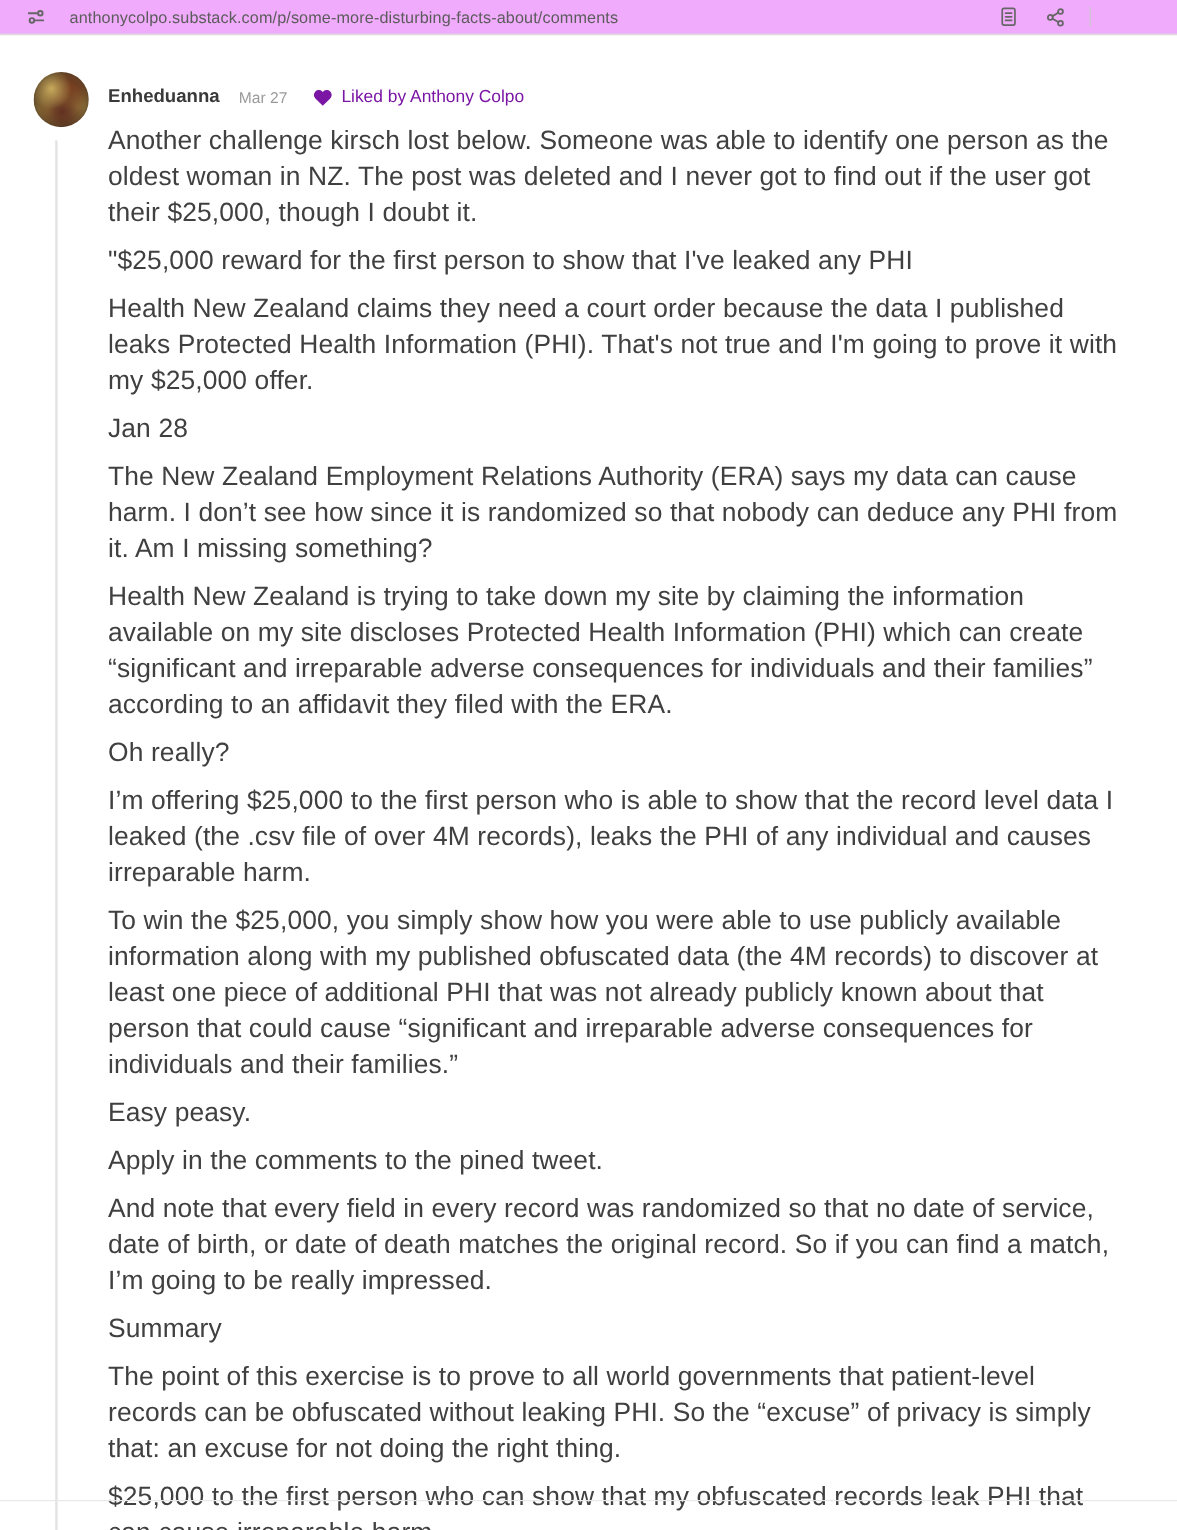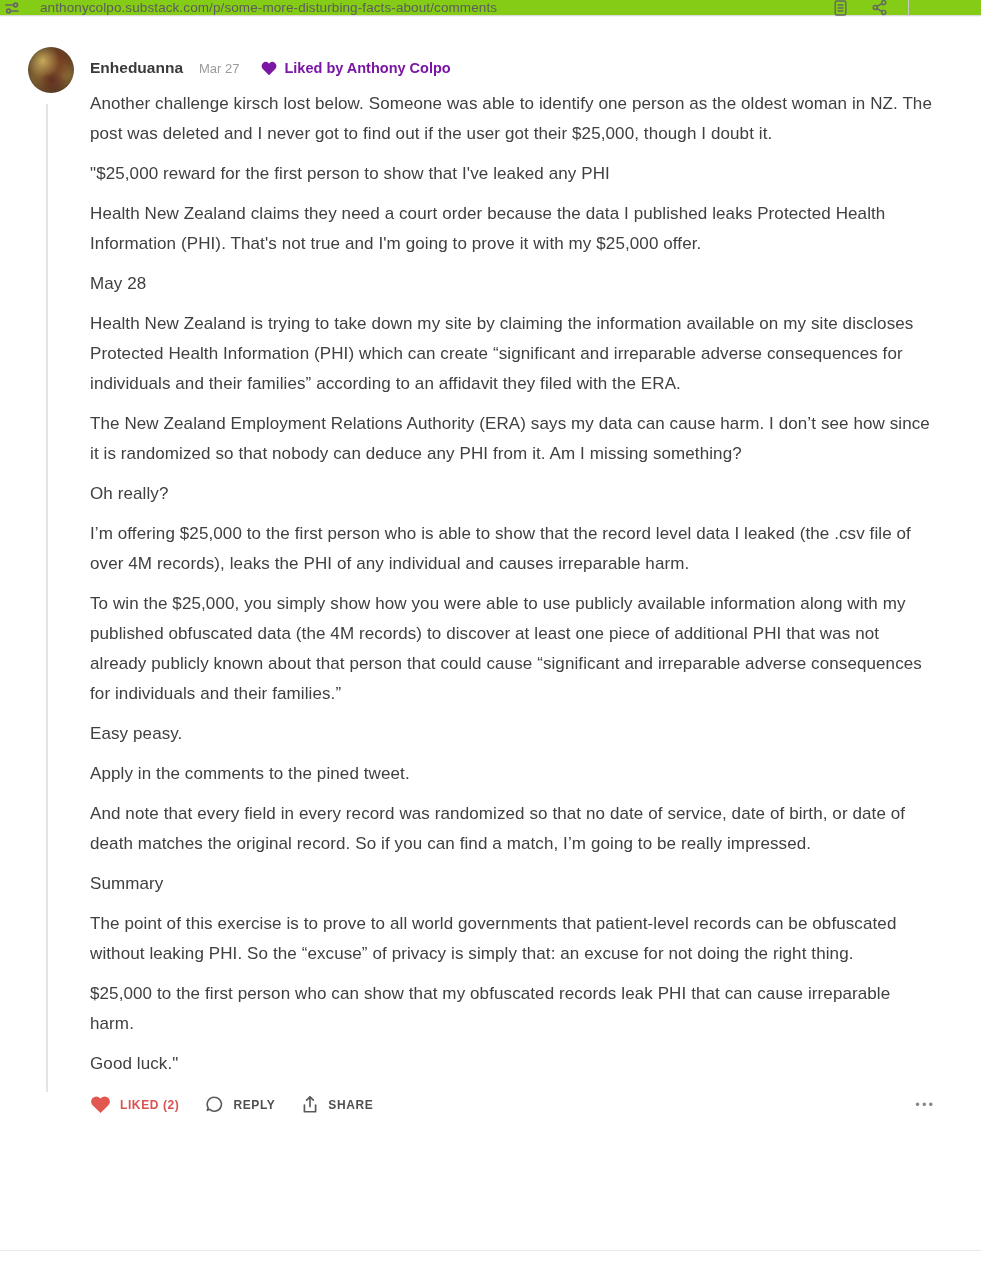--- a/index.html
+++ b/index.html
@@ -13,26 +13,26 @@
   }
   *{margin:0;padding:0;box-sizing:border-box;}
   html,body{background:#ffffff;}
   body{
     width:981px;height:1275px;overflow:hidden;
     font-family:"Liberation Sans",sans-serif;
     position:relative;
   }
   
   .browser-bar{
-    height:16px;width:100%;
-    background:#84cc16;
+    height:29px;width:100%;
+    background:#f0abfc;
     border-bottom:1px solid #dcdcdc;
     box-shadow:0 1px 0 rgba(0,0,0,0.04);
     display:flex;align-items:center;
-    padding:0 20px 0 4px;
+    padding:0 20px 0 22px;
   }
   .browser-bar .bar-icon{flex:0 0 auto;display:flex;align-items:center;justify-content:center;}
   .url-text{
     margin-left:20px;
     font-size:13.5px;color:#5c5c5c;letter-spacing:0.1px;
     white-space:nowrap;overflow:hidden;text-overflow:ellipsis;
     flex:1 1 auto;
   }
   .bar-right{display:flex;align-items:center;gap:22px;margin-right:52px;}
   .bar-divider{width:1px;height:16px;background:#c9c9c9;margin-left:-2px;}
@@ -51,24 +51,24 @@
     box-shadow:inset 0 0 4px rgba(0,0,0,.35);
   }
   .thread-line{
     position:absolute;left:46px;top:88px;bottom:22px;
     width:2px;background:var(--thread-line);
   }
   .comment-header{display:flex;align-items:center;height:24px;margin-top:10px;}
   .author-name{font-size:15.5px;font-weight:700;color:#3a3a3a;}
   .comment-date{font-size:13px;color:var(--muted);margin-left:16px;}
   .liked-badge{display:flex;align-items:center;margin-left:22px;gap:7px;}
-  .liked-badge .badge-text{font-size:14.5px;font-weight:700;color:var(--liked-by-purple);}
+  .liked-badge .badge-text{font-size:14.5px;font-weight:400;color:var(--liked-by-purple);}
   .comment-text{margin-top:9px;max-width:848px;}
   .comment-text p{
-    font-size:17px;line-height:30px;color:var(--text);
+    font-size:22px;line-height:30px;color:var(--text);
     margin:10px 0;letter-spacing:0.1px;
   }
   .comment-text p:first-child{margin-top:0;}
   
   .comment-actions{
     display:flex;align-items:center;margin-top:16px;max-width:848px;
   }
   .action-btn{
     display:flex;align-items:center;gap:9px;
     background:none;border:none;cursor:pointer;
@@ -137,23 +137,23 @@
         </svg>
       </span>
       <span class="badge-text">Liked by Anthony Colpo</span>
     </span>
   </div>
 
   <div class="comment-text">
     <p>Another challenge kirsch lost below. Someone was able to identify one person as the oldest woman in NZ. The post was deleted and I never got to find out if the user got their $25,000, though I doubt it.</p>
     <p>"$25,000 reward for the first person to show that I've leaked any PHI</p>
     <p>Health New Zealand claims they need a court order because the data I published leaks Protected Health Information (PHI). That's not true and I'm going to prove it with my $25,000 offer.</p>
-    <p>May 28</p>
+    <p>Jan 28</p>
+    <p>The New Zealand Employment Relations Authority (ERA) says my data can cause harm. I don’t see how since it is randomized so that nobody can deduce any PHI from it. Am I missing something?</p>
     <p>Health New Zealand is trying to take down my site by claiming the information available on my site discloses Protected Health Information (PHI) which can create “significant and irreparable adverse consequences for individuals and their families” according to an affidavit they filed with the ERA.</p>
-    <p>The New Zealand Employment Relations Authority (ERA) says my data can cause harm. I don’t see how since it is randomized so that nobody can deduce any PHI from it. Am I missing something?</p>
     <p>Oh really?</p>
     <p>I’m offering $25,000 to the first person who is able to show that the record level data I leaked (the .csv file of over 4M records), leaks the PHI of any individual and causes irreparable harm.</p>
     <p>To win the $25,000, you simply show how you were able to use publicly available information along with my published obfuscated data (the 4M records) to discover at least one piece of additional PHI that was not already publicly known about that person that could cause “significant and irreparable adverse consequences for individuals and their families.”</p>
     <p>Easy peasy.</p>
     <p>Apply in the comments to the pined tweet.</p>
     <p>And note that every field in every record was randomized so that no date of service, date of birth, or date of death matches the original record. So if you can find a match, I’m going to be really impressed.</p>
     <p>Summary</p>
     <p>The point of this exercise is to prove to all world governments that patient-level records can be obfuscated without leaking PHI. So the “excuse” of privacy is simply that: an excuse for not doing the right thing.</p>
     <p>$25,000 to the first person who can show that my obfuscated records leak PHI that can cause irreparable harm.</p>
     <p>Good luck."</p>

